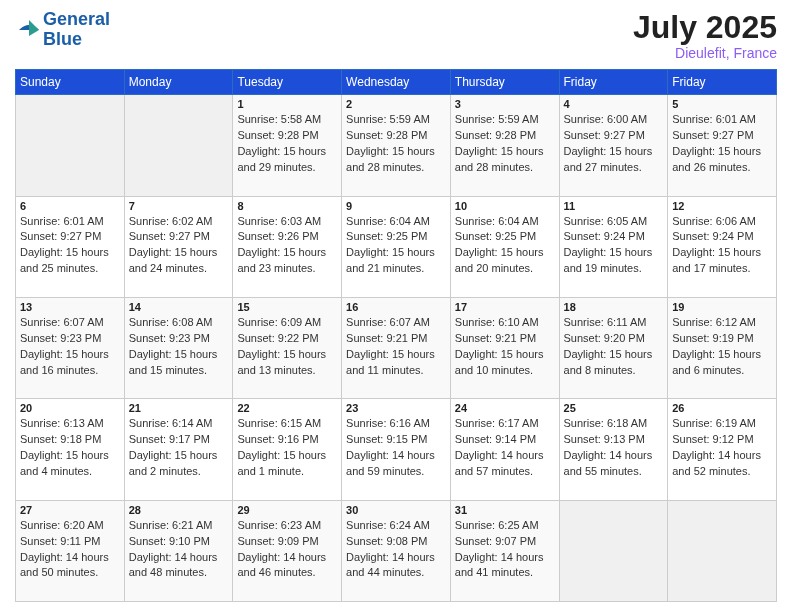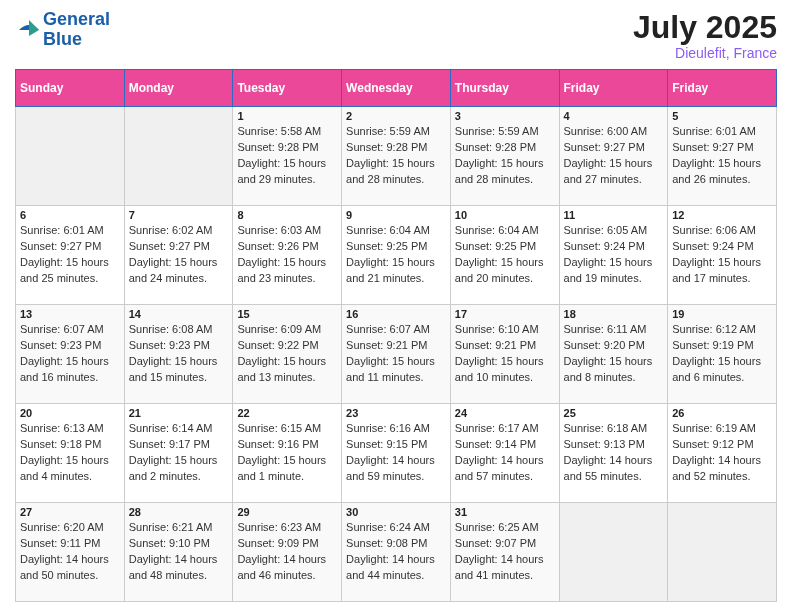--- a/index.html
+++ b/index.html
@@ -54,25 +54,25 @@
     .title-location {
       font-size: 14px;
       color: #8b5cf6;
     }
     .calendar {
       width: 100%;
       border-collapse: collapse;
       flex: 1;
     }
     .calendar thead th {
-      background-color: #ec4899;
+      background-color: #1d4ed8;
       color: #fff;
       font-size: 12px;
-      font-weight: bold;
-      padding: 11px 4px;
+      font-weight: normal;
+      padding: 5px 4px;
       text-align: left;
       border: 1px solid #2a6cc4;
     }
     .calendar tbody td {
       border: 1px solid #ccc;
       vertical-align: top;
       padding: 3px 4px;
       width: calc(100% / 7);
       height: 80px;
       background: #fff;

